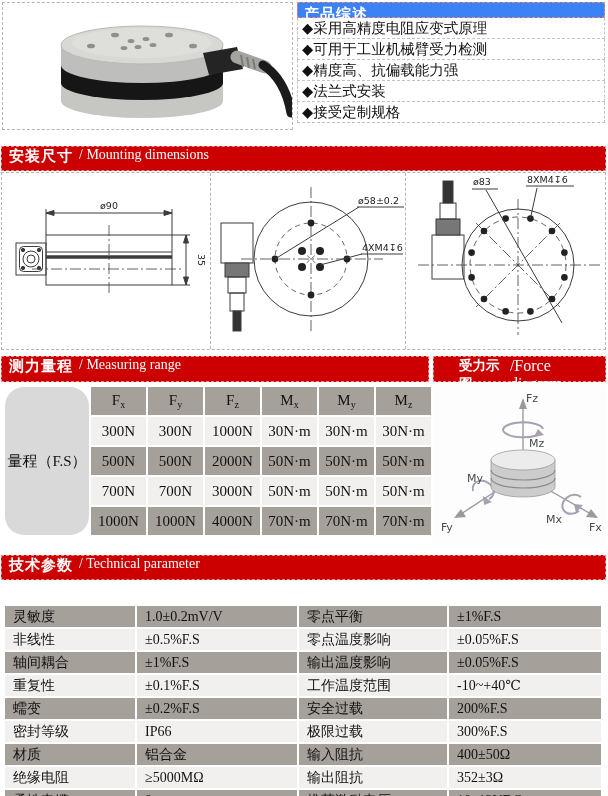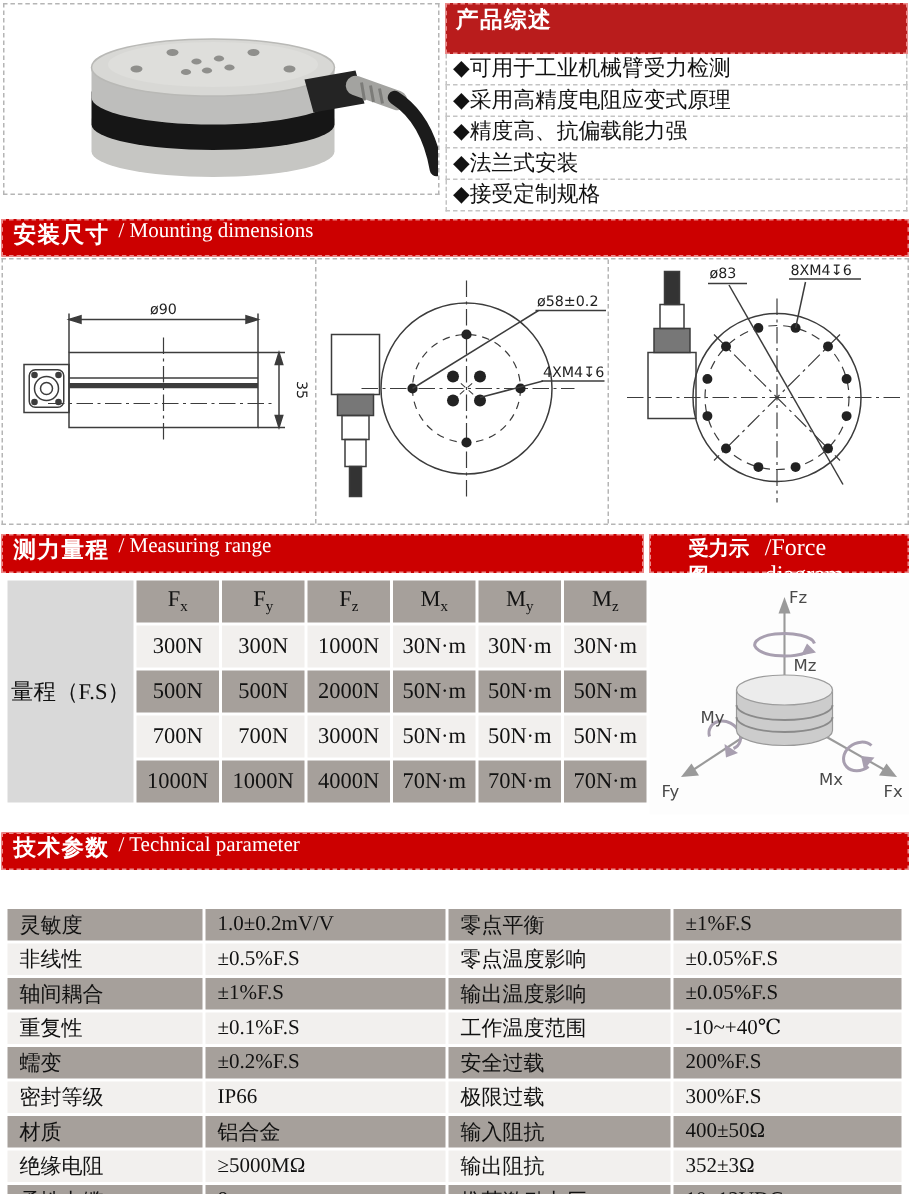--- a/index.html
+++ b/index.html
@@ -4,21 +4,21 @@
 <style>
   html,body{margin:0;padding:0;background:#fff;}
   body{width:608px;height:796px;position:relative;font-family:"Liberation Serif","DejaVu Serif",serif;color:#111;overflow:hidden;}
   .abs{position:absolute;box-sizing:border-box;}
 
   
   .photo-box{left:2px;top:2px;width:291px;height:128px;border:1px dashed #b5b5b5;background:#fff;}
 
   
   .overview{left:297px;top:2px;width:308px;height:128px;}
-  .overview-title{background:#b91c1c;color:#fff;font-weight:bold;font-size:15px;line-height:22px;height:34px;padding:0 6px;border:1px dashed #e88;box-sizing:border-box;letter-spacing:1px;}
+  .overview-title{background:#3b82f6;color:#fff;font-weight:bold;font-size:15px;line-height:22px;height:16px;padding:0 6px;border:1px dashed #e88;box-sizing:border-box;letter-spacing:1px;}
   .overview-item{height:20px;line-height:20px;font-size:14.5px;padding:0 4px;border-left:1px dashed #c4c4c4;border-right:1px dashed #c4c4c4;border-bottom:1px dashed #c4c4c4;white-space:nowrap;overflow:hidden;}
 
   
   .banner{background:#cc0000;color:#fff;display:flex;align-items:flex-start;padding:0 7px;border:1px dashed #ec8a8a;}
   .banner .zh{font-weight:bold;font-size:15px;letter-spacing:1px;}
   .banner .en{font-size:14px;margin-left:6px;}
   .banner.small .zh{font-size:13.5px;letter-spacing:0;}
   .banner.small .en{font-size:16px;margin-left:2px;}
   .banner1{left:1px;top:146px;width:605px;height:25px;}
   .banner2l{left:1px;top:356px;width:428px;height:26px;}
@@ -31,21 +31,21 @@
   .panel+.panel{border-left:1px dashed #b5b5b5;}
   svg{display:block;}
   .dwg text{font-family:"DejaVu Sans",sans-serif;font-size:9.5px;fill:#222;}
 
   
   table{border-collapse:separate;border-spacing:2px;}
   .range-table{left:3px;top:385px;}
   .range-table td,.range-table th{text-align:center;vertical-align:middle;font-weight:normal;font-size:15px;padding:0;height:28px;}
   .c-gray{background:#a6a09b;}
   .c-light{background:#f2f0ee;}
-  .c-label{background:#d9d9d9;font-size:15px;}
+  .c-label{background:#d9d9d9;font-size:15px;border-radius:19px;}
   sub.ax{font-size:10px;vertical-align:-3px;}
 
   
   .force-panel{left:433px;top:385px;width:173px;height:158px;background:#fdfdfd;}
   .force-panel text{font-family:"DejaVu Sans",sans-serif;font-size:11px;fill:#4a4a4a;}
 
   
   .params-table{left:3px;top:583px;margin-top:21px;}
   .params-table td{height:21px;font-size:14px;padding:0 0 0 8px;vertical-align:middle;white-space:nowrap;}
 </style>
@@ -78,22 +78,22 @@
 
     <polygon points="200,50 234,44 240,66 206,72" fill="#242424"></polygon>
     <path d="M234,54 L262,64" stroke="#a3a3a0" stroke-width="13" stroke-linecap="round"></path>
     <path d="M238,52 l2,12 M244,54 l2,11 M250,56 l2,10" stroke="#7c7c79" stroke-width="2" fill="none"></path>
     <path d="M260,62 Q282,76 288,110" stroke="#1b1b1b" stroke-width="9" fill="none" stroke-linecap="round"></path>
   </svg>
 </div>
 
 <div class="abs overview">
   <div class="overview-title">产品综述</div>
+  <div class="overview-item">◆采用高精度电阻应变式原理</div>
   <div class="overview-item">◆可用于工业机械臂受力检测</div>
-  <div class="overview-item">◆采用高精度电阻应变式原理</div>
   <div class="overview-item">◆精度高、抗偏载能力强</div>
   <div class="overview-item">◆法兰式安装</div>
   <div class="overview-item">◆接受定制规格</div>
 </div>
 
 <div class="abs banner banner1">
   <span class="zh">安装尺寸</span>
   <span class="en">/ Mounting dimensions</span>
 </div>
 

